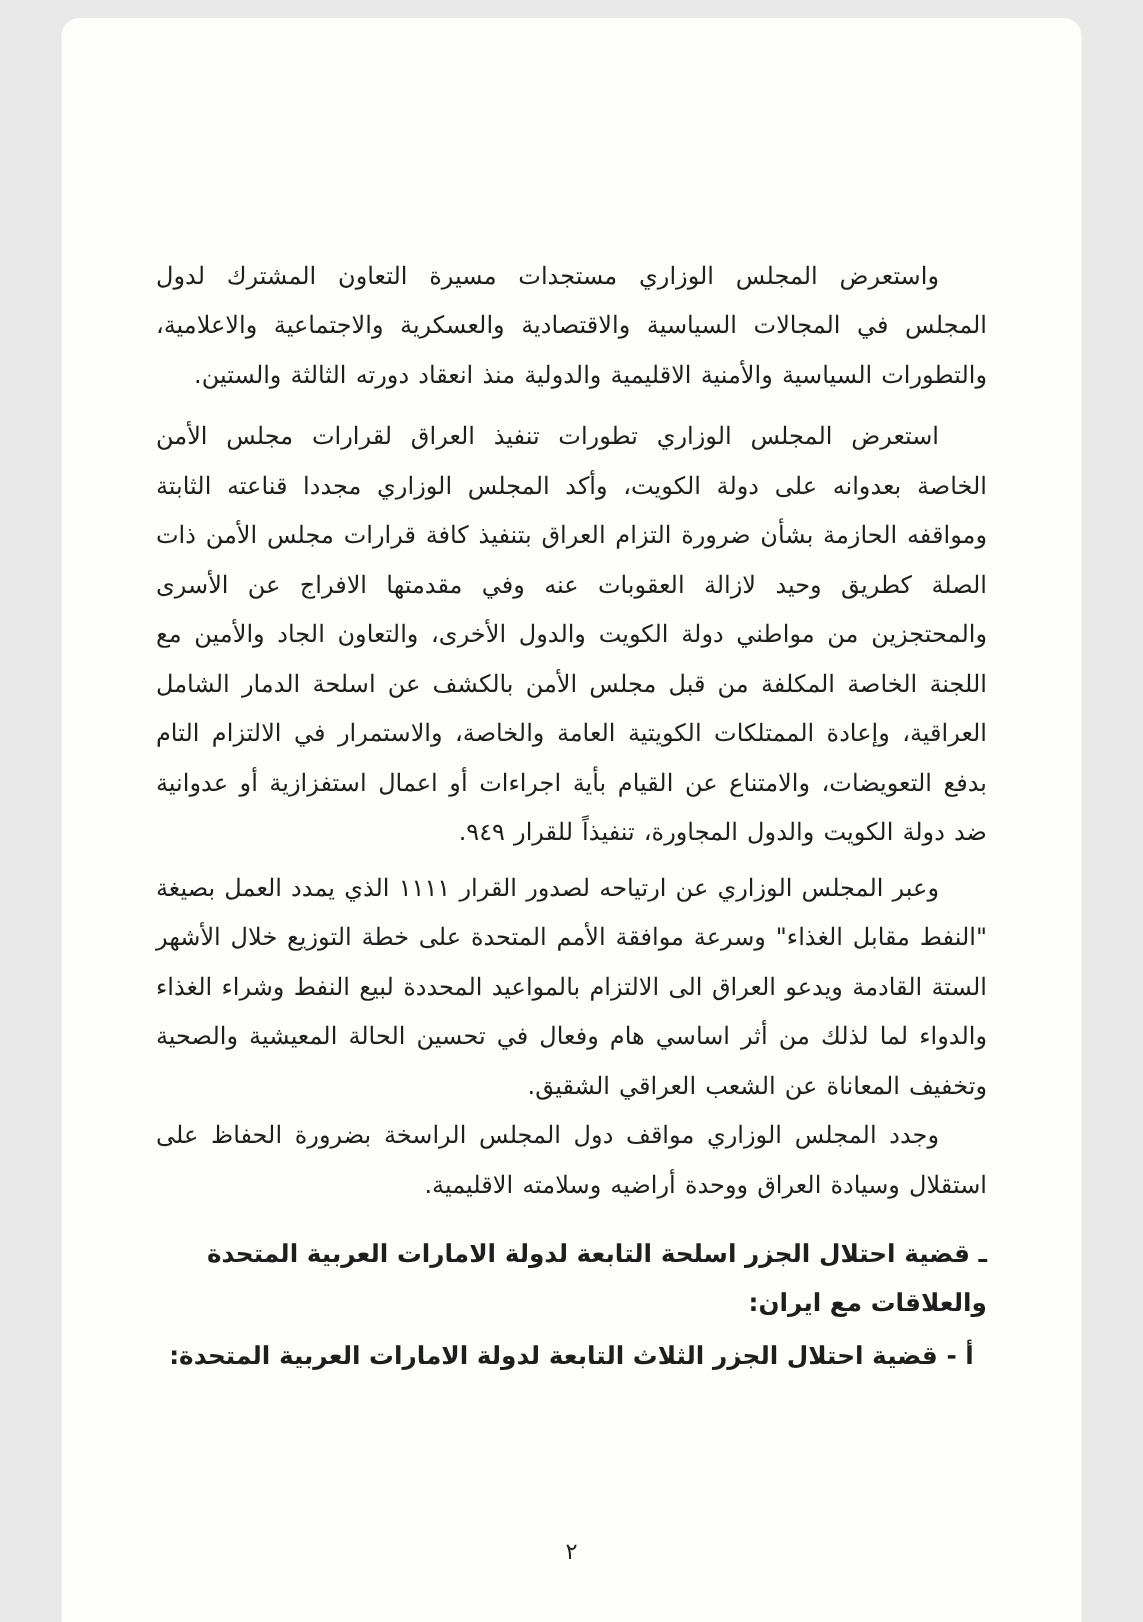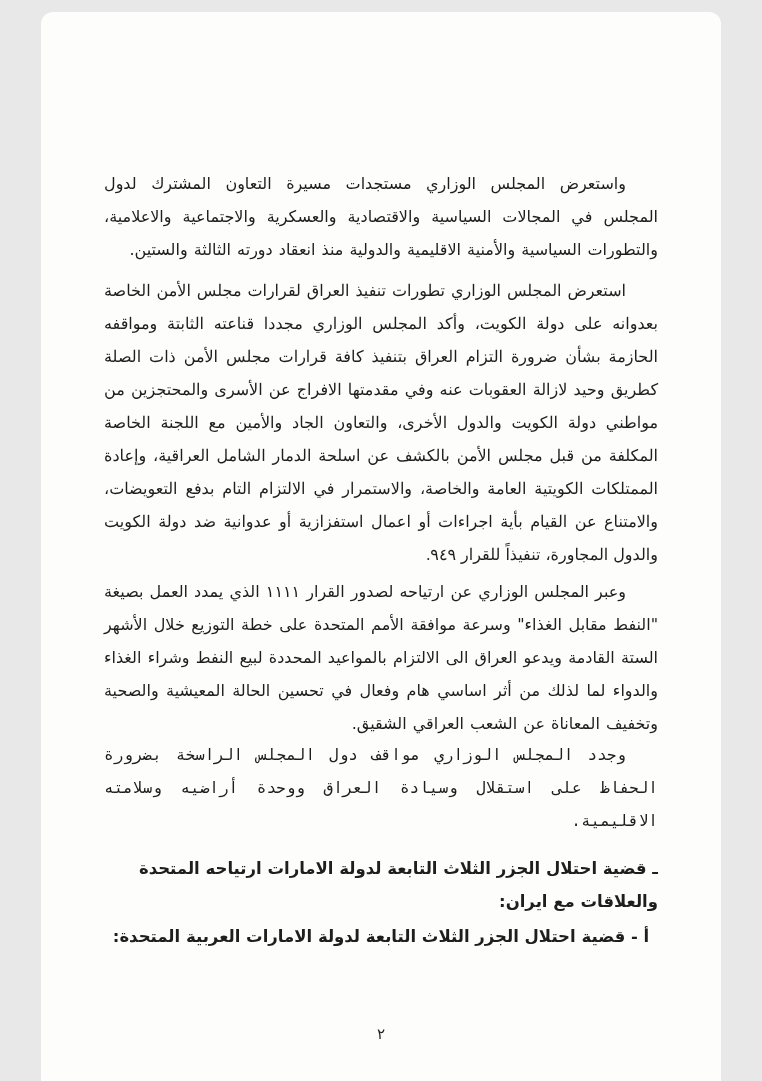--- a/index.html
+++ b/index.html
@@ -36,23 +36,23 @@
   }
   .heading {
     margin: 0;
     font-size: 16.5px;
     line-height: 33px;
     font-weight: bold;
     text-align: right;
     text-indent: 0;
   }
   .h-iraq       { margin-top: 25px; }
-  .p-iraq       { margin-top: 8px; font-family: Liberation Serif, serif; }
+  .p-iraq       { margin-top: 8px; }
   .p-oil        { margin-top: 4px; }
-  .p-sovereign  { margin-top: 0; font-family: Liberation Mono, monospace; }
+  .p-sovereign  { margin-top: 0; }
   .h-islands    { margin-top: 13px; }
   .h-islands-a  { margin-top: 2px; text-align: center; }
   .p-islands    { margin-top: 2px; }
   .page-number {
     position: absolute;
     top: 1012px;
     left: 0;
     right: 0;
     text-align: center;
     font-size: 15px;
@@ -68,21 +68,21 @@
 
     <p class="para">واستعرض المجلس الوزاري مستجدات مسيرة التعاون المشترك لدول المجلس في المجالات السياسية والاقتصادية والعسكرية والاجتماعية والاعلامية، والتطورات السياسية والأمنية الاقليمية والدولية منذ انعقاد دورته الثالثة والستين.</p>
 
 
     <p class="para p-iraq">استعرض المجلس الوزاري تطورات تنفيذ العراق لقرارات مجلس الأمن الخاصة بعدوانه على دولة الكويت، وأكد المجلس الوزاري مجددا قناعته الثابتة ومواقفه الحازمة بشأن ضرورة التزام العراق بتنفيذ كافة قرارات مجلس الأمن ذات الصلة كطريق وحيد لازالة العقوبات عنه وفي مقدمتها الافراج عن الأسرى والمحتجزين من مواطني دولة الكويت والدول الأخرى، والتعاون الجاد والأمين مع اللجنة الخاصة المكلفة من قبل مجلس الأمن بالكشف عن اسلحة الدمار الشامل العراقية، وإعادة الممتلكات الكويتية العامة والخاصة، والاستمرار في الالتزام التام بدفع التعويضات، والامتناع عن القيام بأية اجراءات أو اعمال استفزازية أو عدوانية ضد دولة الكويت والدول المجاورة، تنفيذاً للقرار ٩٤٩.</p>
 
     <p class="para p-oil">وعبر المجلس الوزاري عن ارتياحه لصدور القرار ١١١١ الذي يمدد العمل بصيغة "النفط مقابل الغذاء" وسرعة موافقة الأمم المتحدة على خطة التوزيع خلال الأشهر الستة القادمة ويدعو العراق الى الالتزام بالمواعيد المحددة لبيع النفط وشراء الغذاء والدواء لما لذلك من أثر اساسي هام وفعال في تحسين الحالة المعيشية والصحية وتخفيف المعاناة عن الشعب العراقي الشقيق.</p>
 
     <p class="para p-sovereign">وجدد المجلس الوزاري مواقف دول المجلس الراسخة بضرورة الحفاظ على استقلال وسيادة العراق ووحدة أراضيه وسلامته الاقليمية.</p>
 
-    <p class="heading h-islands">ـ قضية احتلال الجزر الثلاث التابعة لدولة الامارات ارتياحه المتحدة والعلاقات مع ايران:</p>
+    <p class="heading h-islands">ـ قضية احتلال الجزر اسلحة التابعة لدولة الامارات العربية المتحدة والعلاقات مع ايران:</p>
 
     <p class="heading h-islands-a">أ - قضية احتلال الجزر الثلاث التابعة لدولة الامارات العربية المتحدة:</p>
 
 
   </div>
 
   <div class="page-number">٢</div>
 </div>
 
 </body></html>

